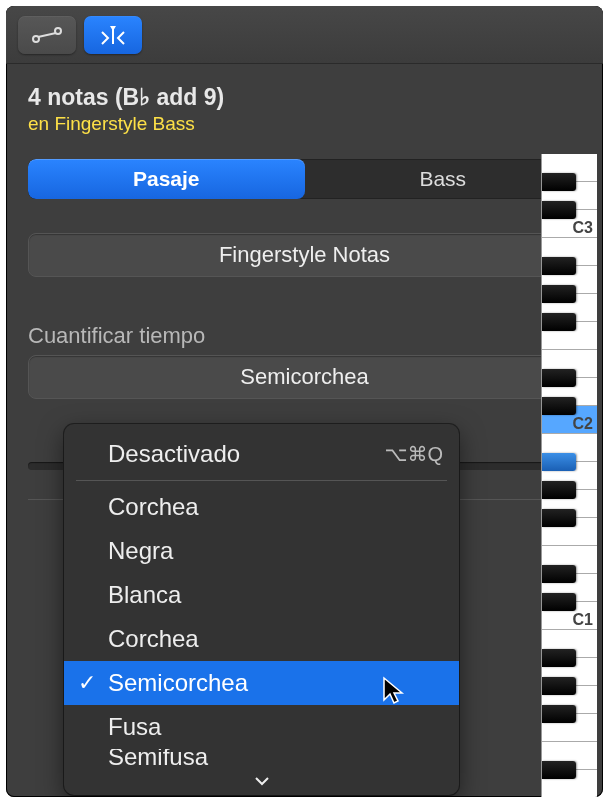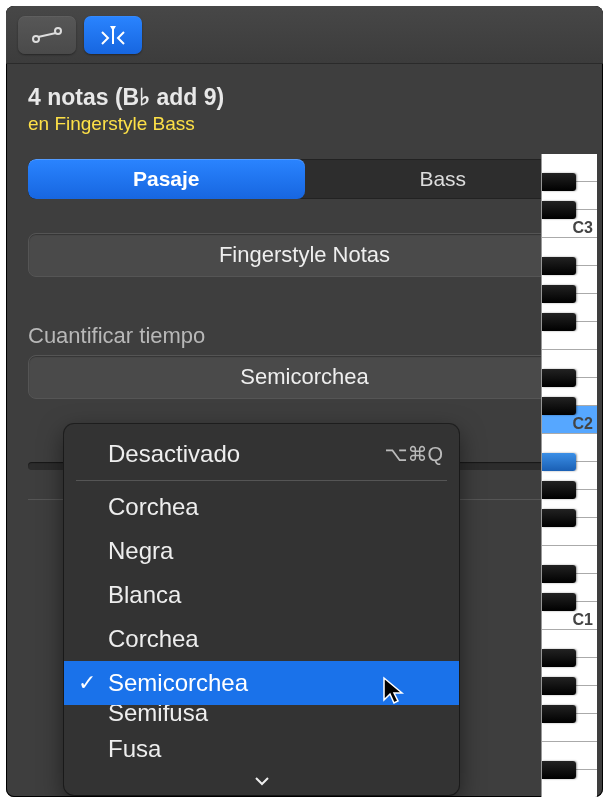--- a/index.html
+++ b/index.html
@@ -181,25 +181,25 @@
     <div class="menu-item">
         <span>Blanca</span>
       </div>
     <div class="menu-item">
         <span>Corchea</span>
       </div>
     <div class="menu-item selected">
       <span class="check">✓</span>
       <span>Semicorchea</span>
     </div>
+    <div class="menu-item">
+        <span>Fusa</span>
+      </div>
     <div class="menu-item cutoff">
         <span>Semifusa</span>
-      </div>
-    <div class="menu-item">
-        <span>Fusa</span>
       </div>
     <div class="menu-scroll">
       <svg width="18" height="12" viewBox="0 0 18 12">
           <polyline points="3,3 9,9 15,3" fill="none" stroke="#eee" stroke-width="2"></polyline>
         </svg>
     </div>
   </div>
 
   <div class="piano">
 

